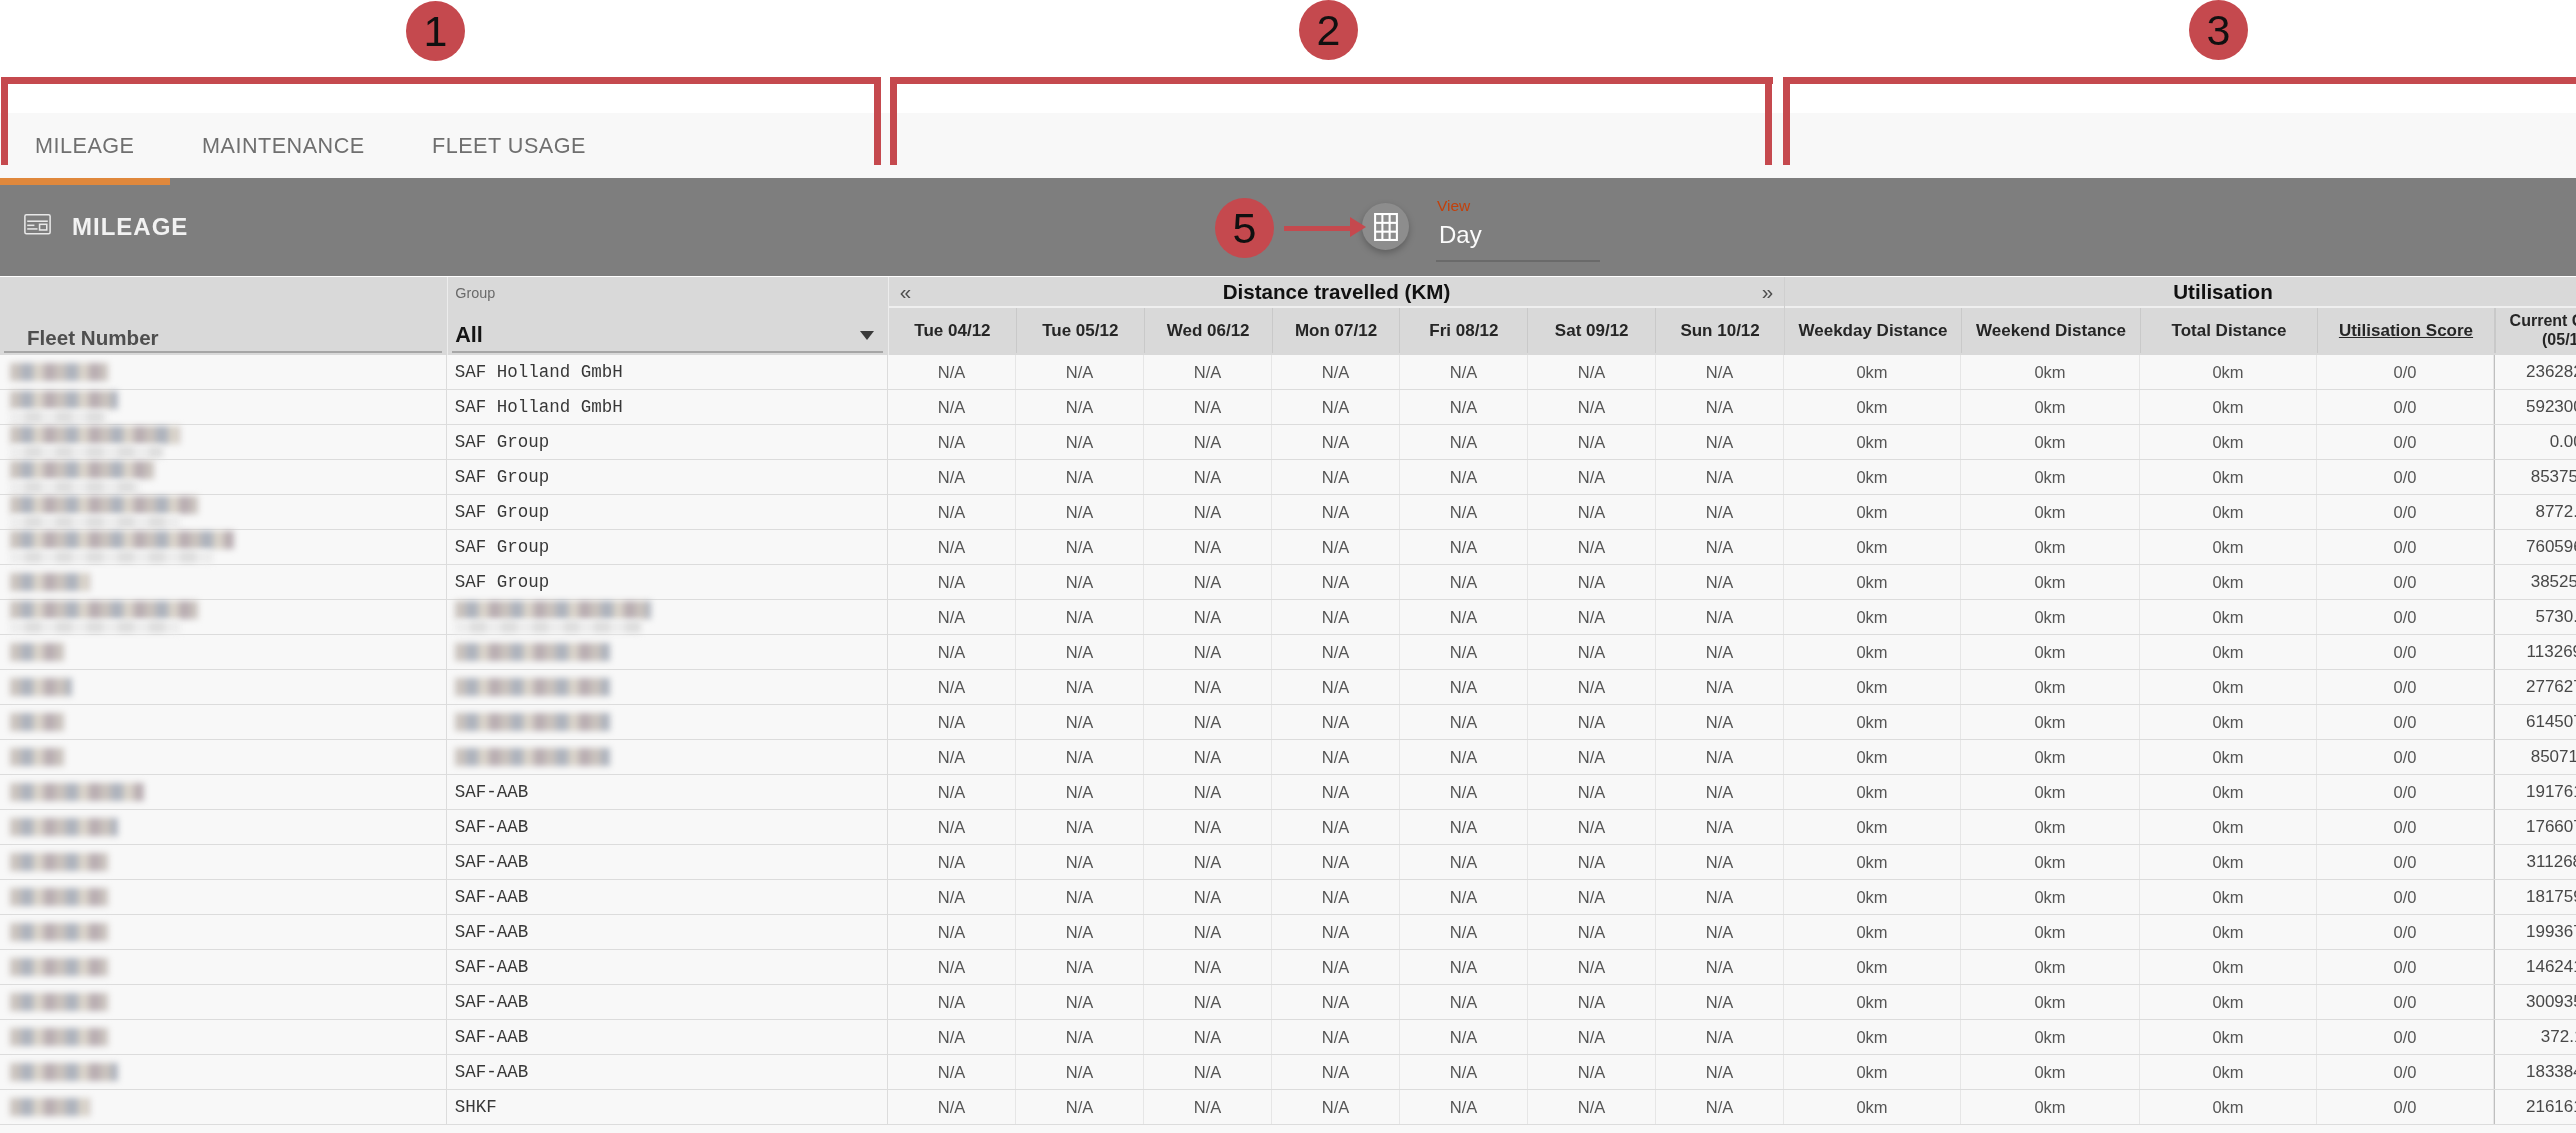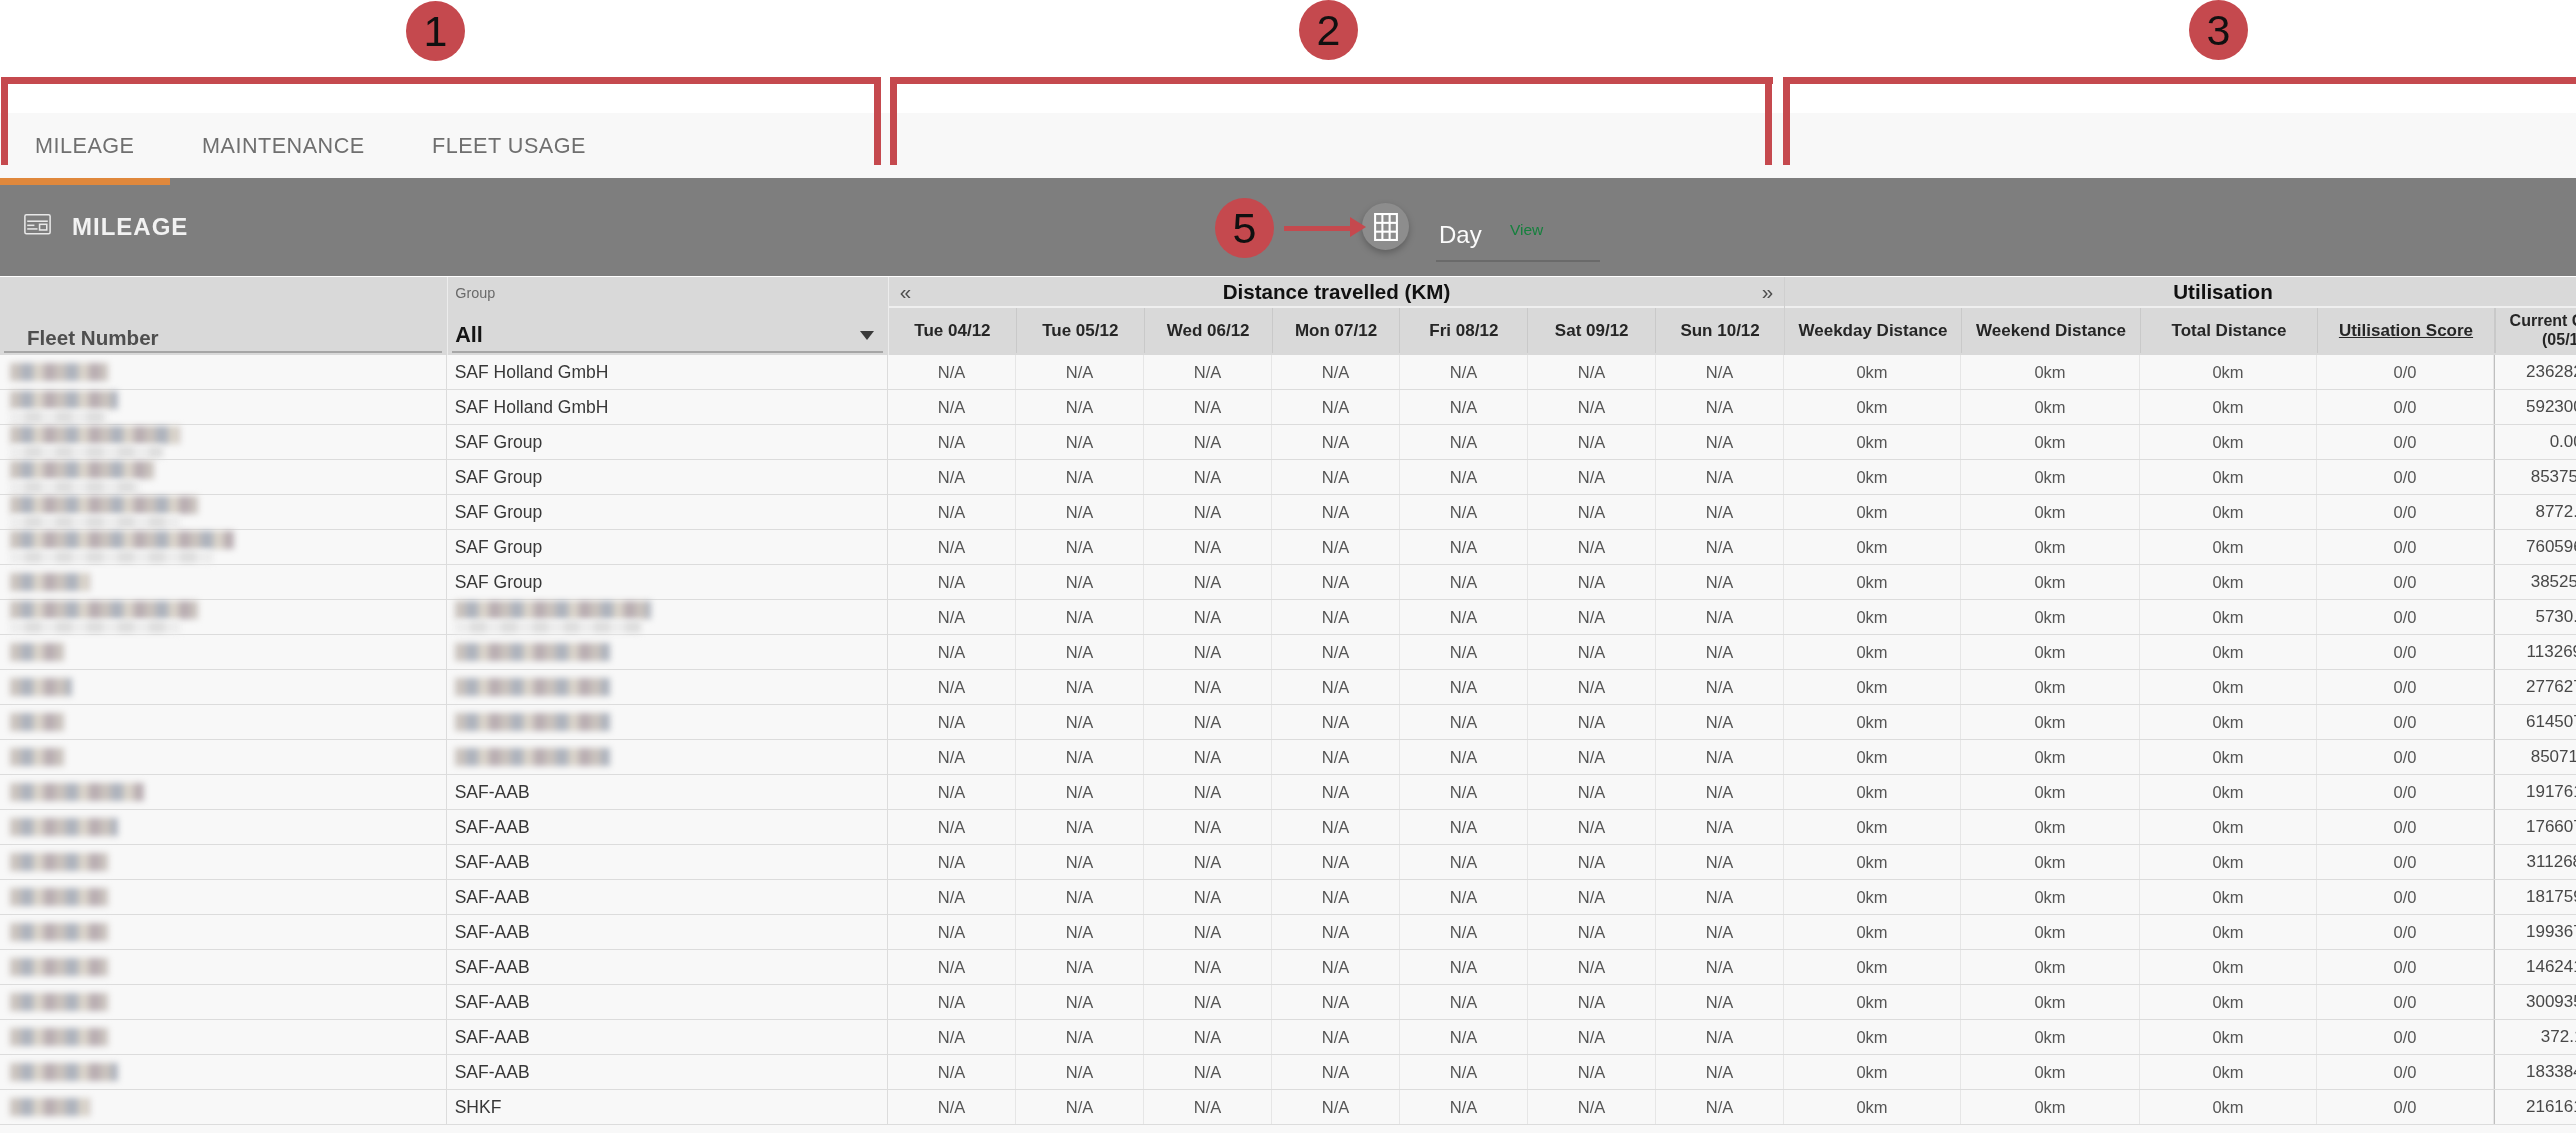--- a/index.html
+++ b/index.html
@@ -31,21 +31,21 @@
   .active-underline { position:absolute; left:0; top:0; width:170px; height:6.7px;
              background:#e0883c; }
   .bar-icon { position:absolute; left:24px; top:214px; width:27px; height:20.6px; z-index:5; }
   .bar-title { position:absolute; left:72px; top:178px; height:98px; display:flex;
                align-items:center; color:#f2f2f2; font-weight:bold; font-size:24px;
                letter-spacing:1px; }
   .view-btn { position:absolute; left:1362px; top:203px; width:47px; height:47px;
               border-radius:50%; background:#8d8d8d;
               box-shadow:0 3.1px 7.2px rgba(0,0,0,0.25); display:flex; align-items:center;
               justify-content:center; cursor:pointer; }
-  .view-label { position:absolute; left:1510px; top:197px; font-size:15.5px; color:#15803d;margin-top:24px; }
+  .view-label { position:absolute; left:1437px; top:197px; font-size:15.5px; color:#c2410c; }
   .view-value { position:absolute; left:1439px; top:221px; font-size:24px; color:#fbfbfb; }
   .view-underline { position:absolute; left:1436px; top:260px; width:164px; height:2.1px;
               background:#6a6a6a; }
 
   
   .thead { position:absolute; left:0; top:277px; width:2661px; height:79px;
            background:#d9d9d9; display:flex; border-bottom:1.5px solid #c9c9c9; }
   .h-fleet { position:relative; width:447px; height:100%; }
   .h-fleet .txt { position:absolute; left:27px; top:49px; font-size:20.6px; font-weight:bold;
            color:#4f4f4f; }
@@ -75,21 +75,21 @@
 
   
   .tbody { position:absolute; left:0; top:355px; width:2661px; height:778px;
            background:#f8f8f8; }
   .trow { display:flex; height:35px; border-bottom:1.5px solid #dcdcdc; }
   .c { height:100%; display:flex; align-items:center; justify-content:center;
        font-size:16.5px; color:#565656; border-right:1px solid #e6e6e6; }
   .c.fleet { width:447px; justify-content:flex-start; padding-left:10.3px;
        border-right:1px solid #dcdcdc; }
   .c.group { width:441px; justify-content:flex-start; padding-left:7.7px; font-size:17.5px;
-       color:#383838; border-right:1px solid #dcdcdc; }
+       color:#383838; border-right:1px solid #dcdcdc;font-family:Liberation Mono, monospace; }
   .c.day  { width:128px; }
   .c.u1 { width:177px; } .c.u2 { width:179px; } .c.u3 { width:177px; } .c.u4 { width:177px; }
   .c.odo { width:166px; font-size:17px; color:#484848; border-left:1px solid #bfbfbf;
        border-right:none; }
   .blurwrap { display:flex; flex-direction:column; gap:2.6px; }
   .blur { height:17.5px; border-radius:1px; filter:blur(3.1px);
        background:repeating-linear-gradient(90deg,#c9c2bd 0 11.3px,#aeb3bd 11.3px 23px,
           #d8d2c9 23px 34px,#b9aeb2 34px 45px); }
   .blur2 { height:11.3px; border-radius:1px; filter:blur(3.1px);
        background:repeating-linear-gradient(90deg,#ececec 0 15.5px,#dddddd 15.5px 31px); }

